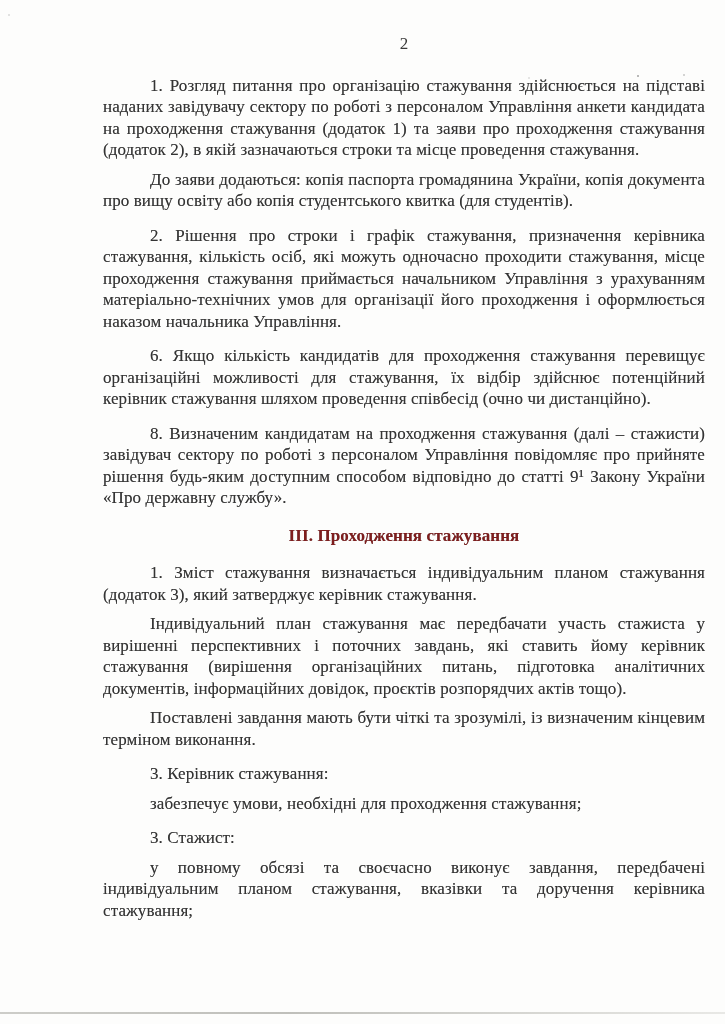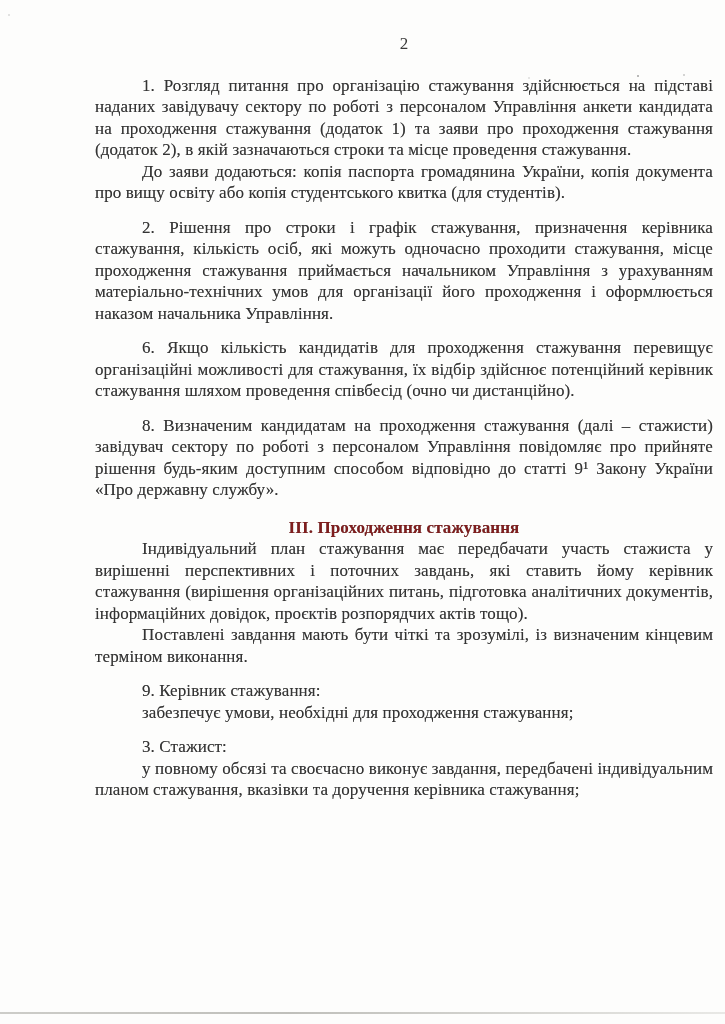--- a/index.html
+++ b/index.html
@@ -24,21 +24,21 @@
     width: 618px;
     font-size: 17px;
     line-height: 21.5px;
     letter-spacing: 0.1px;
   }
   .page-number {
     text-align: center;
     margin-bottom: 20px;
     color: #3a3a3a;
   }
-  .block { margin: 0; }
+  .block { margin: 8px; }
   .para {
     text-align: justify;
     text-indent: 47px;
     color: #343434;
     text-shadow: 0 0 0.4px rgba(40,40,40,0.45);
   }
   .heading {
     text-align: center;
     font-weight: bold;
     text-indent: 0;
@@ -78,23 +78,24 @@
 <div class="page">
   <div class="text-column">
     <div class="page-number">2</div>
     <div>
         <div class="block para">1. Розгляд питання про організацію стажування здійснюється на підставі наданих завідувачу сектору по роботі з персоналом Управління анкети кандидата на проходження стажування (додаток 1) та заяви про проходження стажування (додаток 2), в якій зазначаються строки та місце проведення стажування.</div>
         <div class="block para">До заяви додаються: копія паспорта громадянина України, копія документа про вищу освіту або копія студентського квитка (для студентів).</div>
         <div class="block para gap">2. Рішення про строки і графік стажування, призначення керівника стажування, кількість осіб, які можуть одночасно проходити стажування, місце проходження стажування приймається начальником Управління з урахуванням матеріально-технічних умов для організації його проходження і оформлюється наказом начальника Управління.</div>
         <div class="block para gap">6. Якщо кількість кандидатів для проходження стажування перевищує організаційні можливості для стажування, їх відбір здійснює потенційний керівник стажування шляхом проведення співбесід (очно чи дистанційно).</div>
         <div class="block para gap">8. Визначеним кандидатам на проходження стажування (далі – стажисти) завідувач сектору по роботі з персоналом Управління повідомляє про прийняте рішення будь-яким доступним способом відповідно до статті 9¹ Закону України «Про державну службу».</div>
         <div class="block heading gap-lg">III. Проходження стажування</div>
+        <div class="block para gap-lg">1. Зміст стажування визначається індивідуальним планом стажування (додаток 3), який затверджує керівник стажування.</div>
         <div class="block para">Індивідуальний план стажування має передбачати участь стажиста у вирішенні перспективних і поточних завдань, які ставить йому керівник стажування (вирішення організаційних питань, підготовка аналітичних документів, інформаційних довідок, проєктів розпорядчих актів тощо).</div>
         <div class="block para">Поставлені завдання мають бути чіткі та зрозумілі, із визначеним кінцевим терміном виконання.</div>
-        <div class="block para gap">9. Керівник стажування:</div>
+        <div class="block para gap">3. Керівник стажування:</div>
         <div class="block para">забезпечує умови, необхідні для проходження стажування;</div>
         <div class="block para gap">3. Стажист:</div>
         <div class="block para">у повному обсязі та своєчасно виконує завдання, передбачені індивідуальним планом стажування, вказівки та доручення керівника стажування;</div>
       </div>
   </div>
 
   <div class="scan-bottom-line"></div>
   <div class="speck s1"></div>
   <div class="speck s2"></div>
   <div class="speck s3"></div>

